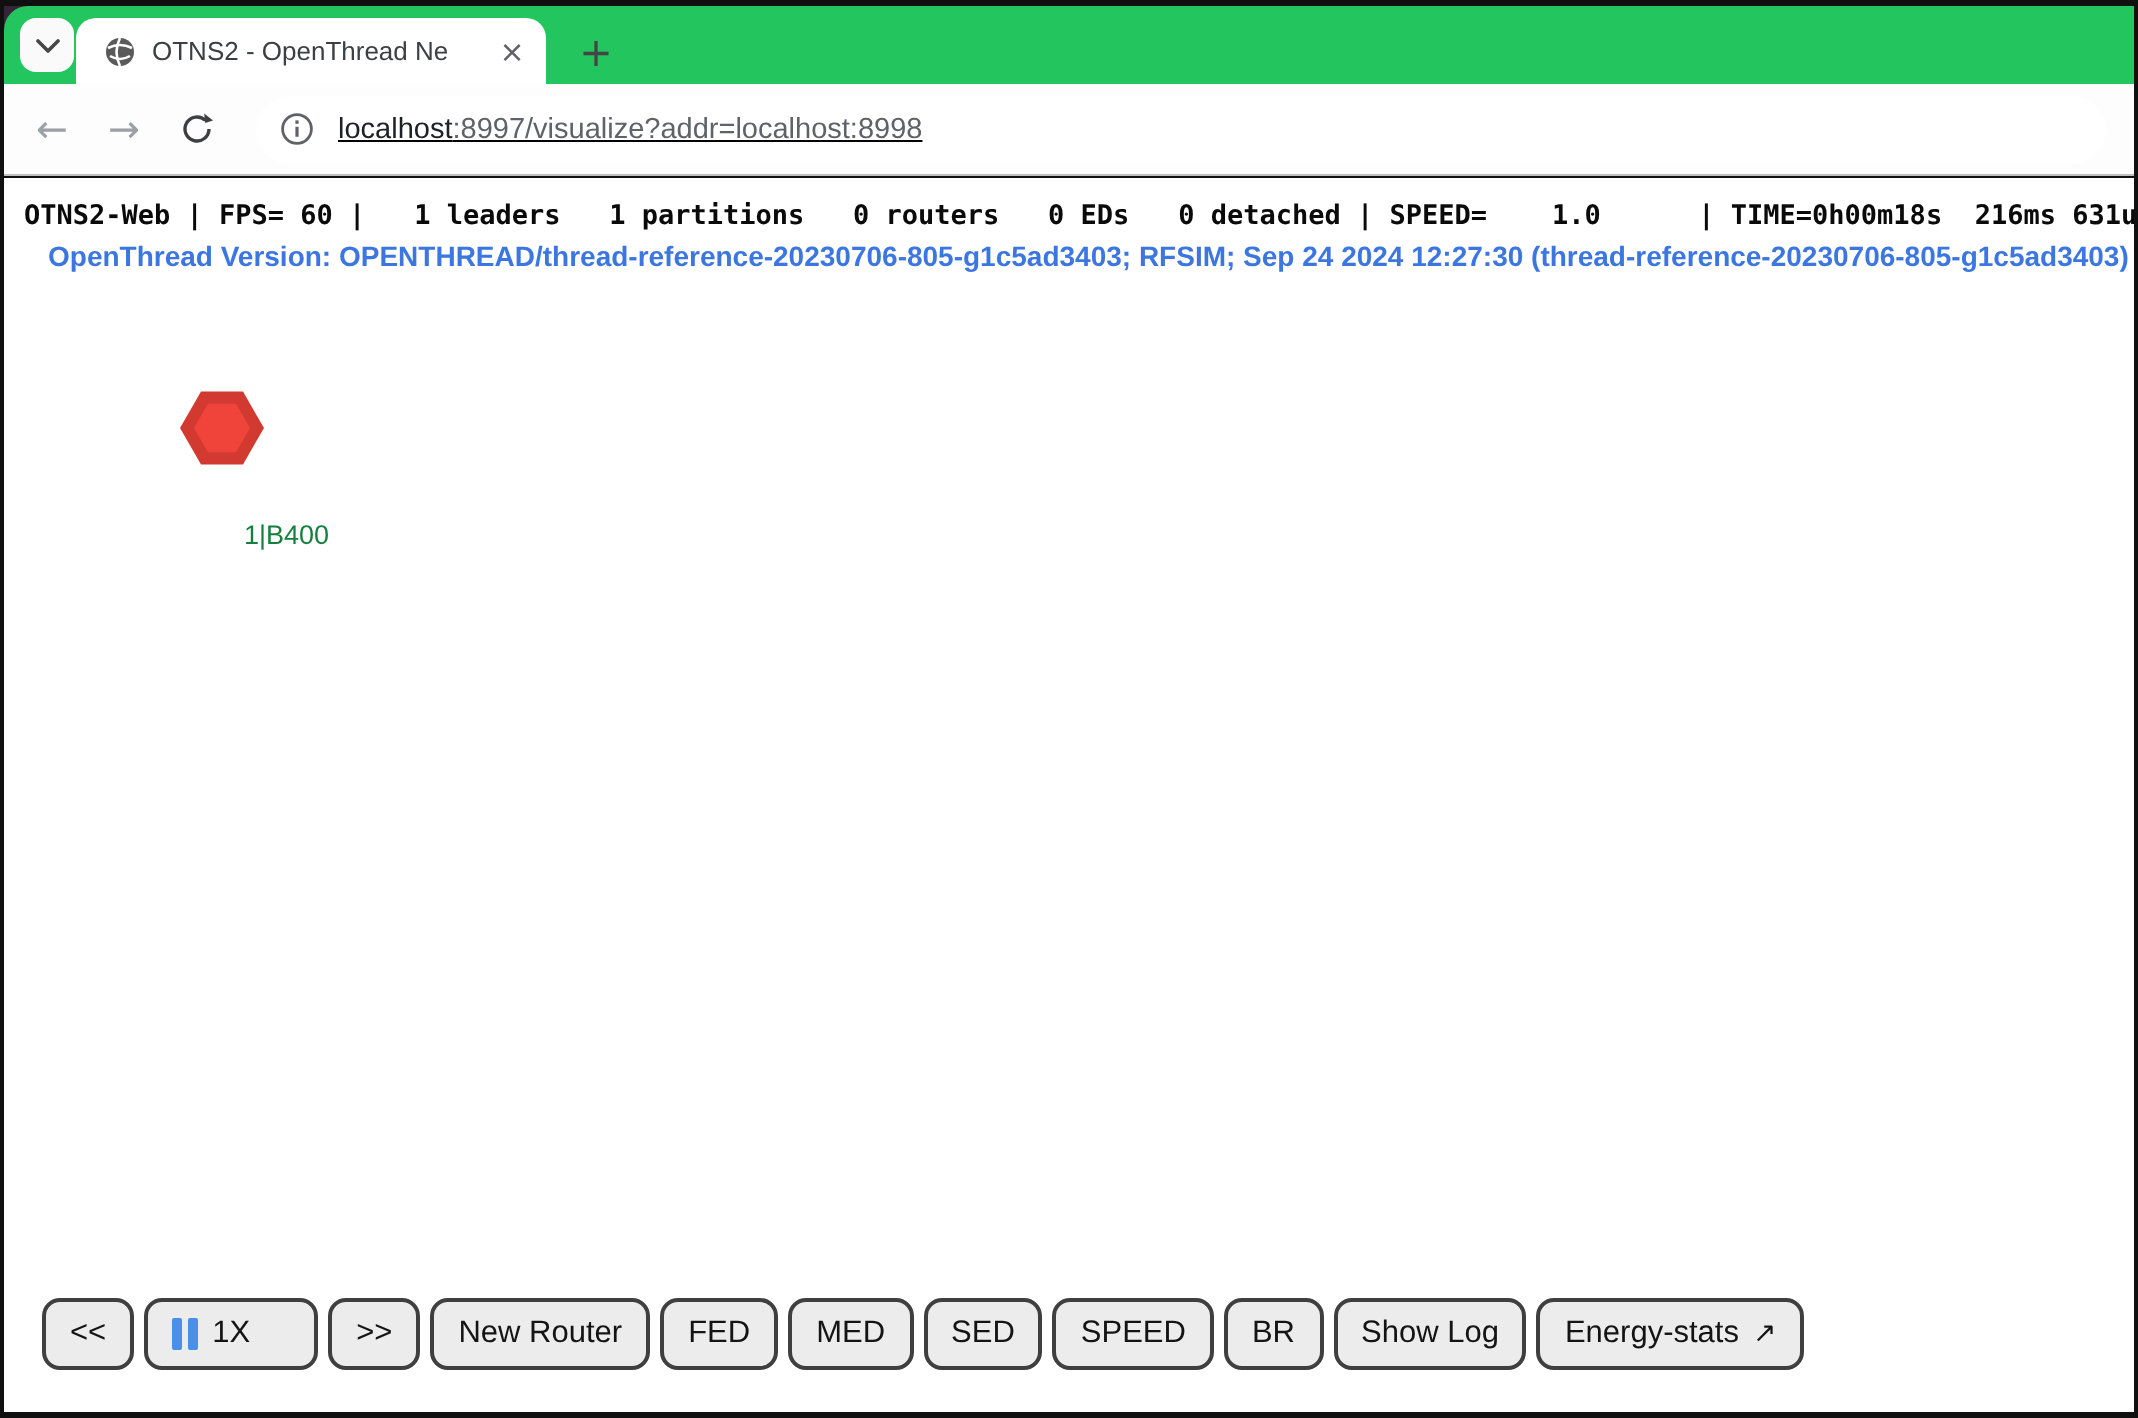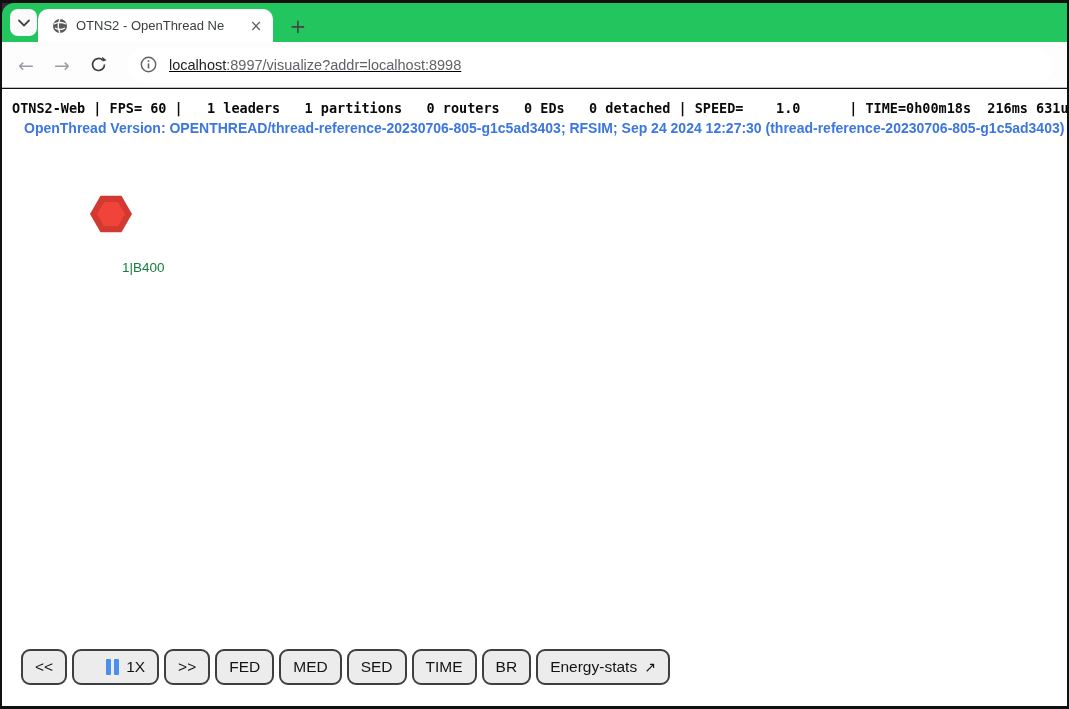--- a/index.html
+++ b/index.html
@@ -35,21 +35,21 @@
   .status-line { position:absolute; left:10px; top:11px; font-family:"DejaVu Sans Mono", monospace; font-weight:bold; font-size:13.5px; color:#0a0a0a; white-space:pre; }
   .version-line { position:absolute; left:22px; top:31px; font-size:14px; white-space:pre;font-weight:bold; }
 
   
   .node { position:absolute; left:86px; top:105px; width:46px; height:41px; cursor:pointer; }
   .node-label { position:absolute; left:120px; top:139px; font-size:13.5px; color:#15803d;margin-top:32px; }
 
   
   .action-bar { position:absolute; left:19px; top:560px; display:flex; gap:5px; }
   .tb-btn { height:36px; border:2px solid #3f3f3f; border-radius:9px; background:#ececec; color:#141414; font-size:15.5px; font-family:"Liberation Sans", sans-serif; padding:0 12px; display:flex; align-items:center; gap:7px; cursor:pointer; white-space:nowrap; }
-  .tb-btn.speed { width:87px; justify-content:flex-end; }
+  .tb-btn.speed { width:87px; justify-content:flex-start; }
   .pause-icon { display:inline-flex; gap:3px; }
   .pause-icon i { display:block; width:5px; height:16px; background:#4a90ea; border-radius:1px; }
   .tb-arrow { font-family:"DejaVu Sans", sans-serif; font-size:14px; }
 </style>
 </head>
 <body>
 
 <div class="screen">
 
   <div class="corner-accent"></div>
@@ -120,33 +120,39 @@
           <span class="pause-icon">
             <i></i>
             <i></i>
           </span>
           <span>1X</span>
         </button>
         <button class="tb-btn">
           <span>&gt;&gt;</span>
         </button>
         <button class="tb-btn">
+          <span>New Router</span>
+        </button>
+        <button class="tb-btn">
           <span>FED</span>
         </button>
         <button class="tb-btn">
           <span>MED</span>
         </button>
         <button class="tb-btn">
           <span>SED</span>
         </button>
         <button class="tb-btn">
-          <span>TIME</span>
+          <span>SPEED</span>
         </button>
         <button class="tb-btn">
           <span>BR</span>
+        </button>
+        <button class="tb-btn">
+          <span>Show Log</span>
         </button>
         <button class="tb-btn">
           <span>Energy-stats</span>
           <span class="tb-arrow">↗</span>
         </button>
       </div>
   </div>
 
 </div>
 

